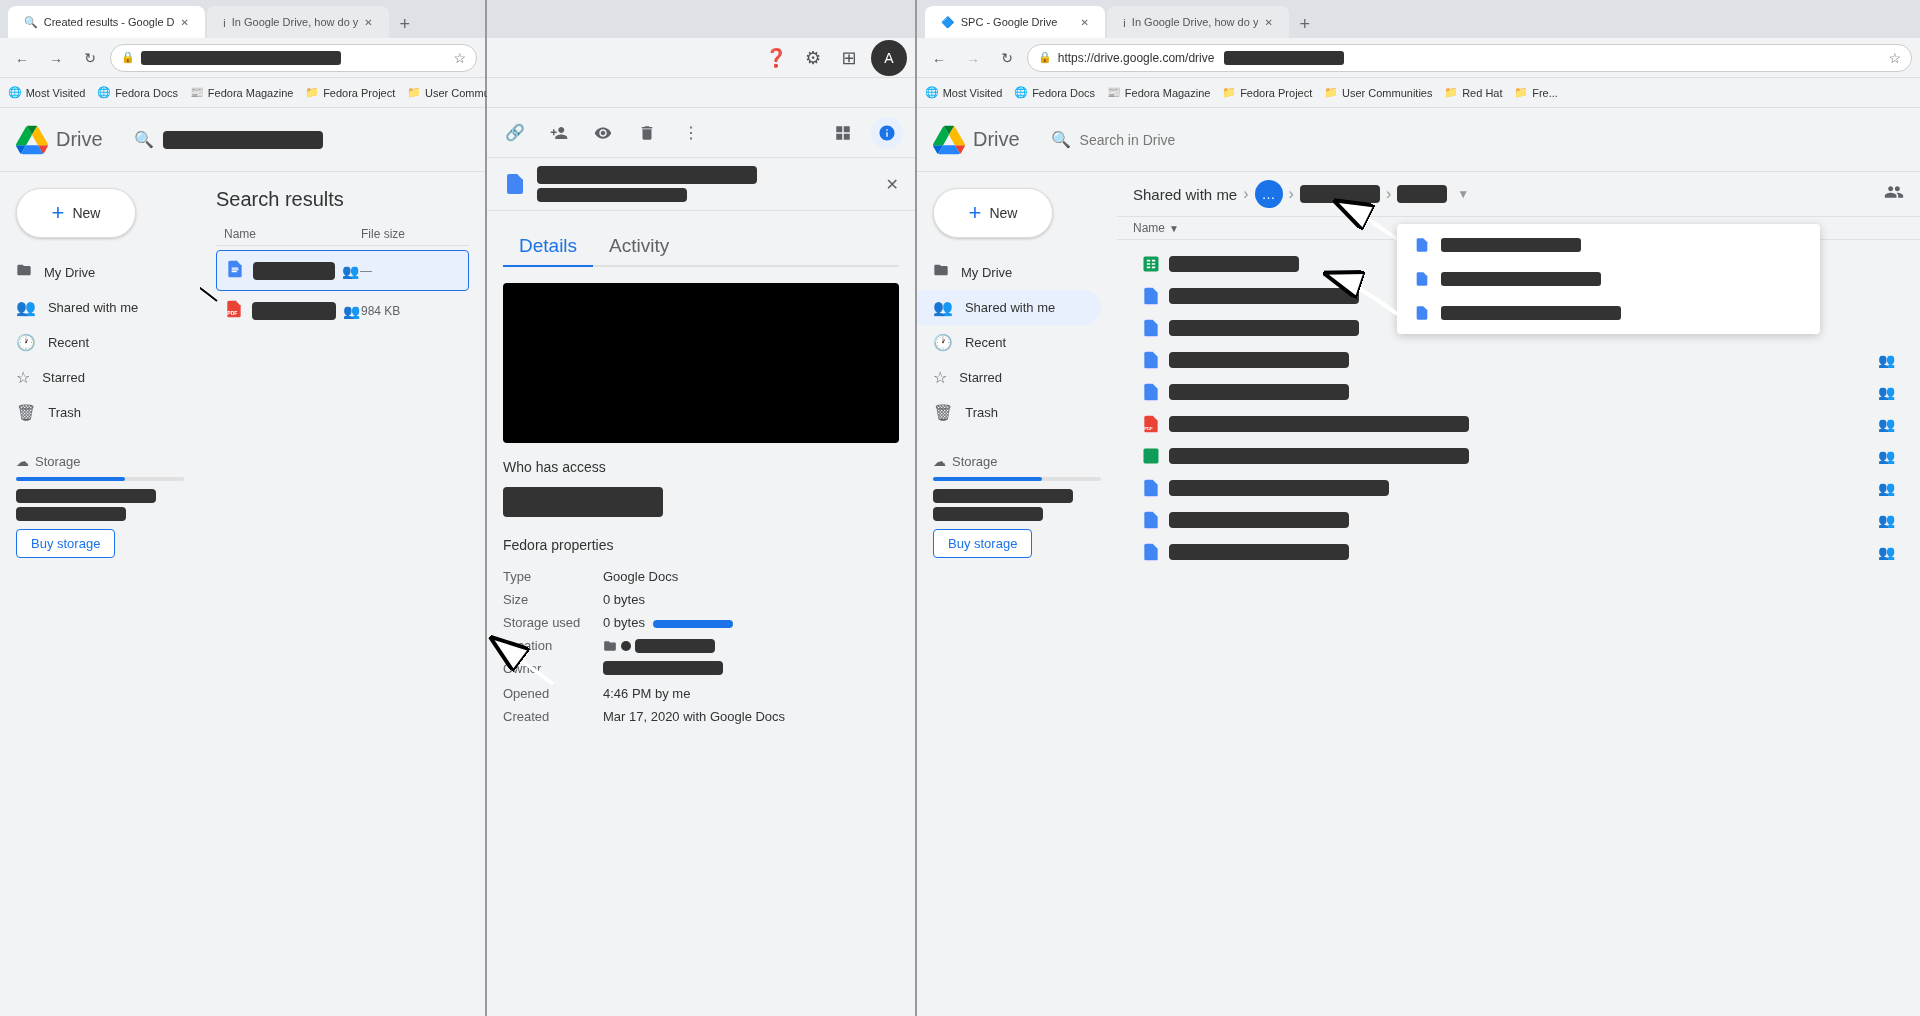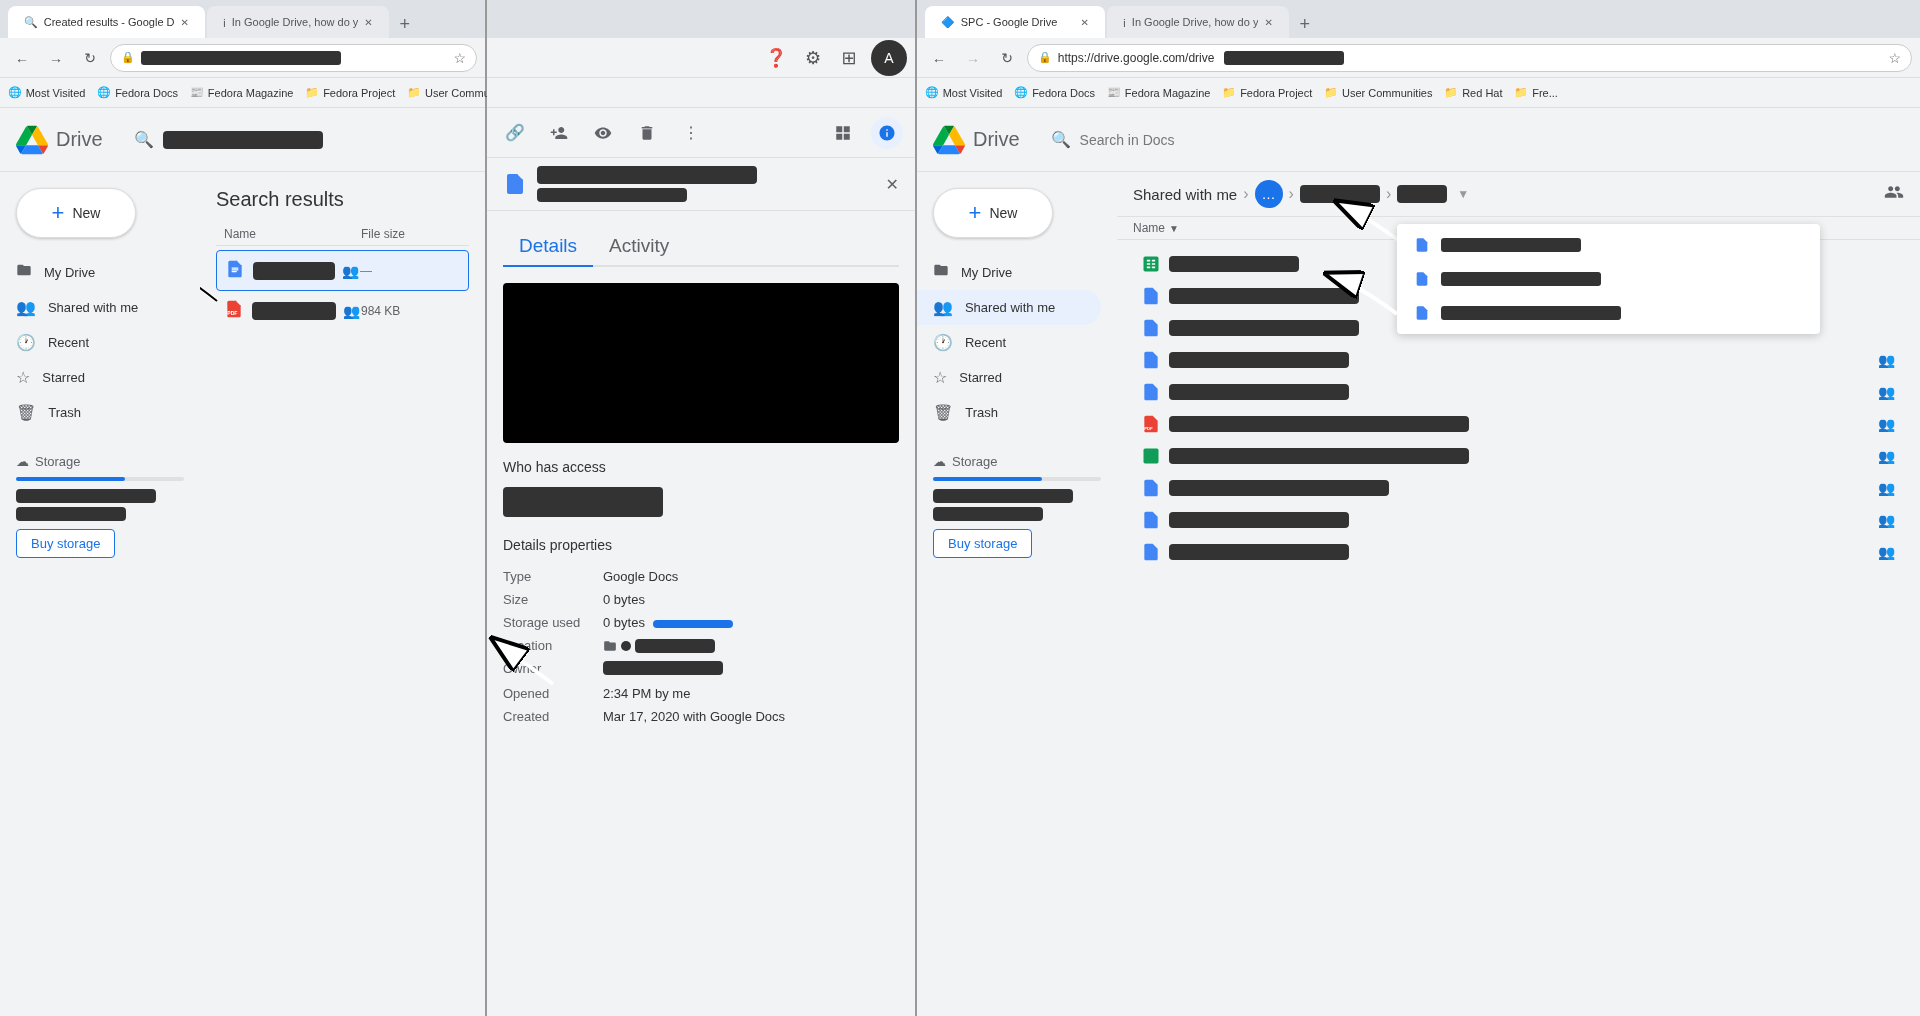--- a/index.html
+++ b/index.html
@@ -773,21 +773,21 @@
           <div class="details-tab">Activity</div>
         </div>
 
         <div class="file-preview" style="background:#000; width:100%; height:160px; border-radius:4px; margin-bottom:16px;"></div>
 
         <div class="details-section-title">Who has access</div>
         <div style="margin-bottom:16px;">
           <div style="background:#333; width:160px; height:30px; border-radius:4px; display:inline-block;"></div>
         </div>
 
-        <div class="details-section-title">Details properties</div>
+        <div class="details-section-title">Fedora properties</div>
         <div>
 
           <div class="details-row">
             <span class="details-label">Type</span>
             <span class="details-value">Google Docs</span>
           </div>
 
           <div class="details-row">
             <span class="details-label">Size</span>
             <span class="details-value">0 bytes</span>
@@ -826,21 +826,21 @@
           <div class="details-row">
             <span class="details-label">Owner</span>
             <span class="details-value">
               <span style="background:#333; width:120px; height:14px; border-radius:4px; display:inline-block;"></span>
             </span>
           </div>
 
 
           <div class="details-row">
             <span class="details-label">Opened</span>
-            <span class="details-value">2:34 PM by me</span>
+            <span class="details-value">4:46 PM by me</span>
           </div>
 
           <div class="details-row">
             <span class="details-label">Created</span>
             <span class="details-value">Mar 17, 2020 with Google Docs</span>
           </div>
         </div>
       </div>
     </div>
   </div>
@@ -915,21 +915,21 @@
             <path d="M43.65 25L29.9 1.2C28.55 2 27.4 3.1 26.6 4.5L1.2 48.5c-.8 1.4-1.2 2.95-1.2 4.5h27.5z" fill="#00ac47"></path>
             <path d="M73.55 76.8c1.35-.8 2.5-1.9 3.3-3.3l1.6-2.75 7.65-13.25c.8-1.4 1.2-2.95 1.2-4.5H59.8l5.85 10.8z" fill="#ea4335"></path>
             <path d="M43.65 25L57.4 1.2C56.05.4 54.5 0 52.85 0H34.45c-1.65 0-3.2.45-4.55 1.2z" fill="#00832d"></path>
             <path d="M59.8 53H27.5L13.75 76.8c1.35.8 2.9 1.2 4.55 1.2h50.7c1.65 0 3.2-.45 4.55-1.2z" fill="#2684fc"></path>
             <path d="M73.4 26.5l-12.65-21.9c-.8-1.4-1.95-2.5-3.3-3.3L43.65 25l16.15 28H87.3c0-1.55-.4-3.1-1.2-4.5z" fill="#ffba00"></path>
           </svg>
           <span style="color:#5f6368; font-size:20px; font-weight:400;">Drive</span>
         </div>
         <div class="right-search-box">
           <span style="color:#5f6368; font-size:16px;">🔍</span>
-          <span style="color:#777;">Search in Docs</span>
+          <span style="color:#777;">Search in Drive</span>
         </div>
       </div>
 
       <div class="drive-layout" style="flex:1; overflow:hidden; position:relative;">
 
         <div class="sidebar">
           <div style="padding: 8px 16px 16px;">
             <button class="drive-new-btn">
               <span class="plus-icon">+</span>
               <span>New</span>

